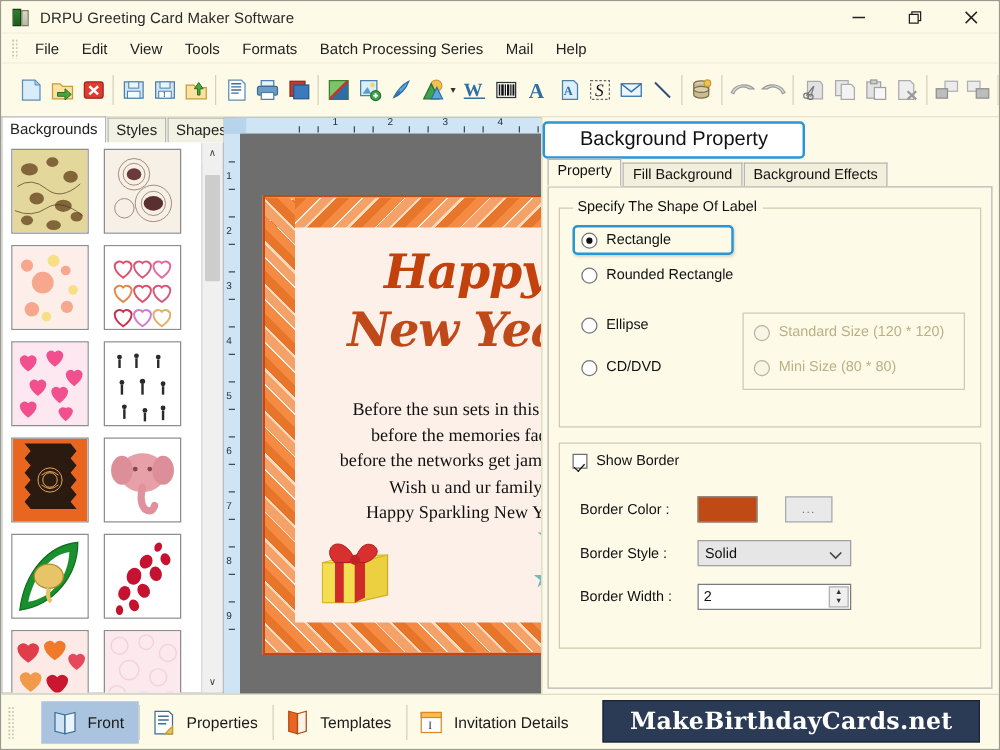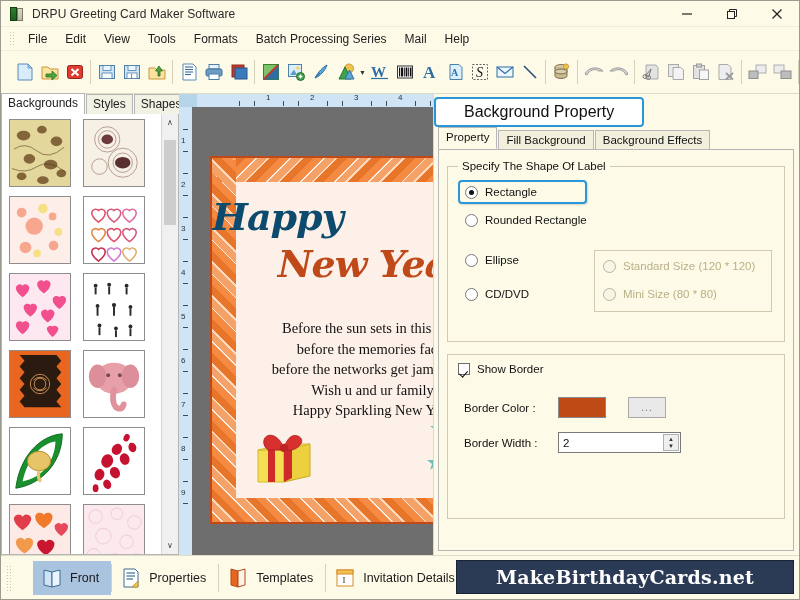--- a/index.html
+++ b/index.html
@@ -80,23 +80,23 @@
   .card-inner { position:absolute; left:24px; right:24px; top:22px; bottom:22px; background:#fdf0e8; }
   
   .ribbon { position:absolute; background:
       repeating-linear-gradient(135deg,#f58a42 0 7px,#e8accb00 7px 8px,#f5a268 8px 15px,#ffd9bb 15px 17px,#e8762a 17px 24px);
   }
   .ribbon.top    { left:0; top:0; right:0; height:24px; }
   .ribbon.bottom { left:0; bottom:0; right:0; height:24px;
       background:repeating-linear-gradient(45deg,#f58a42 0 7px,#ffffff00 7px 8px,#f5a268 8px 15px,#ffd9bb 15px 17px,#e8762a 17px 24px); }
   .ribbon.left   { left:0; top:0; bottom:0; width:24px;
       background:repeating-linear-gradient(45deg,#f58a42 0 7px,#ffffff00 7px 8px,#f5a268 8px 15px,#ffd9bb 15px 17px,#e8762a 17px 24px); }
-  .card-happy { position:absolute; left:0; right:0; top:40px; 
+  .card-happy { position:absolute; left:0; right:0; top:40px; text-align:center;
        font-family:"DejaVu Serif", serif; font-style:italic; font-weight:bold;
-       font-size:38px; color:#0c4a6e; line-height:1; letter-spacing:-1px; }
+       font-size:38px; color:#c2410c; line-height:1; letter-spacing:-1px; }
   .card-newyear { position:absolute; left:0; right:0; top:86px; text-align:center;
        font-family:"DejaVu Serif", serif; font-style:italic; font-weight:bold;
        font-size:38px; color:#c0491a; line-height:1.05; letter-spacing:-1px; }
   .card-msg { position:absolute; left:26px; right:26px; top:160px; text-align:center;
        font-family:"Liberation Serif", serif; font-size:14.5px; color:#111; line-height:1.42; }
   .gift { position:absolute; left:42px; bottom:38px; width:62px; height:56px; }
   .stars { position:absolute; right:24px; bottom:34px; width:86px; height:74px; }
 
   
   .rightpanel { position:absolute; right:0; top:93px; width:366px; bottom:44px; background:#fdfbe8; border-left:1px solid #ddd9c0; }
@@ -145,21 +145,21 @@
 
   
   .bottombar { position:absolute; left:0; right:0; bottom:0; height:44px; background:#fdfbe8;
      border-top:1px solid #dfdcc6; display:flex; align-items:center; padding-left:5px; }
   .bb-grip { width:5px; height:26px; margin-right:4px;
      background-image:radial-gradient(#c9c6ae 40%, transparent 41%); background-size:3px 3px; }
   .bb-btn { display:flex; align-items:center; height:34px; padding:0 12px 0 8px; font-size:12.5px; color:#1a1a1a; }
   .bb-btn.active { background:#aac4e0;margin-left:18px; }
   .bb-sep { width:1px; height:28px; background:#d5d2bb; }
   .bb-ico { width:22px; height:22px; margin-right:7px; flex:none; }
-  .brand { position:absolute; right:5px; bottom:5px; width:338px; height:34px;
+  .brand { position:absolute; right:15px; bottom:5px; width:302px; height:34px;
      background:#2b3a55; border:1px solid #1b2436; display:flex; align-items:center; justify-content:center; }
   .brand span { color:#fff; font-family:"DejaVu Serif", serif; font-weight:bold; font-size:19px; letter-spacing:.2px; }
 </style>
 </head>
 <body>
 
 <div class="app">
 
   <div class="titlebar">
     <div class="app-icon">
@@ -784,20 +784,31 @@
           <span class="chk checked"></span>
           <span class="rlabel">Show Border</span>
         </div>
 
         <div class="frow">
           <span class="flabel">Border Color :</span>
           <span class="swatch" id="swatch" style="background: rgb(192, 74, 22);"></span>
           <span class="dotsbtn">...</span>
         </div>
 
+        <div class="frow">
+          <span class="flabel">Border Style :</span>
+          <span class="combo">
+            <span>Solid</span>
+            <span class="cv">
+              <svg width="11" height="7">
+                  <polyline points="1,1 5.5,5.5 10,1" fill="none" stroke="#444" stroke-width="1.3"></polyline>
+                </svg>
+            </span>
+          </span>
+        </div>
 
         <div class="frow">
           <span class="flabel">Border Width :</span>
           <span class="spin">
             <span>2</span>
             <span class="btns">
               <div>▲</div>
               <div>▼</div>
             </span>
           </span>

